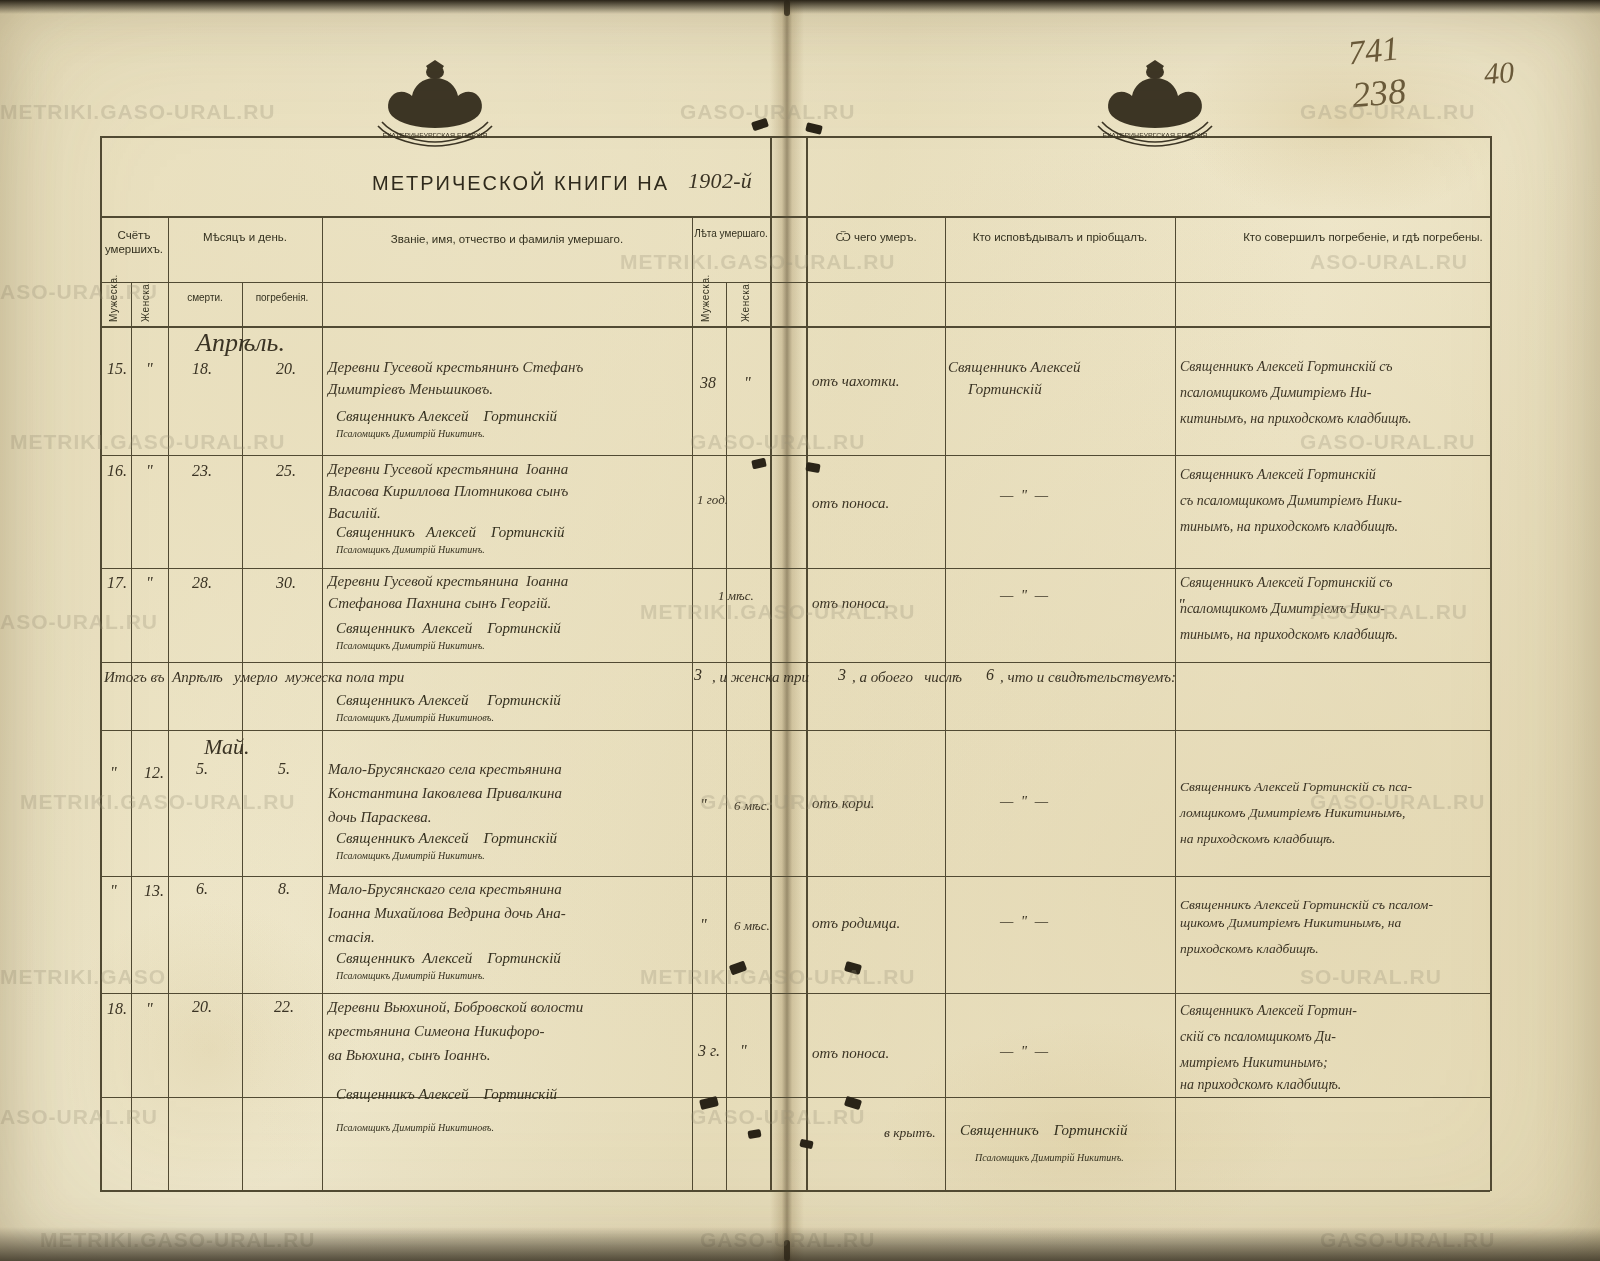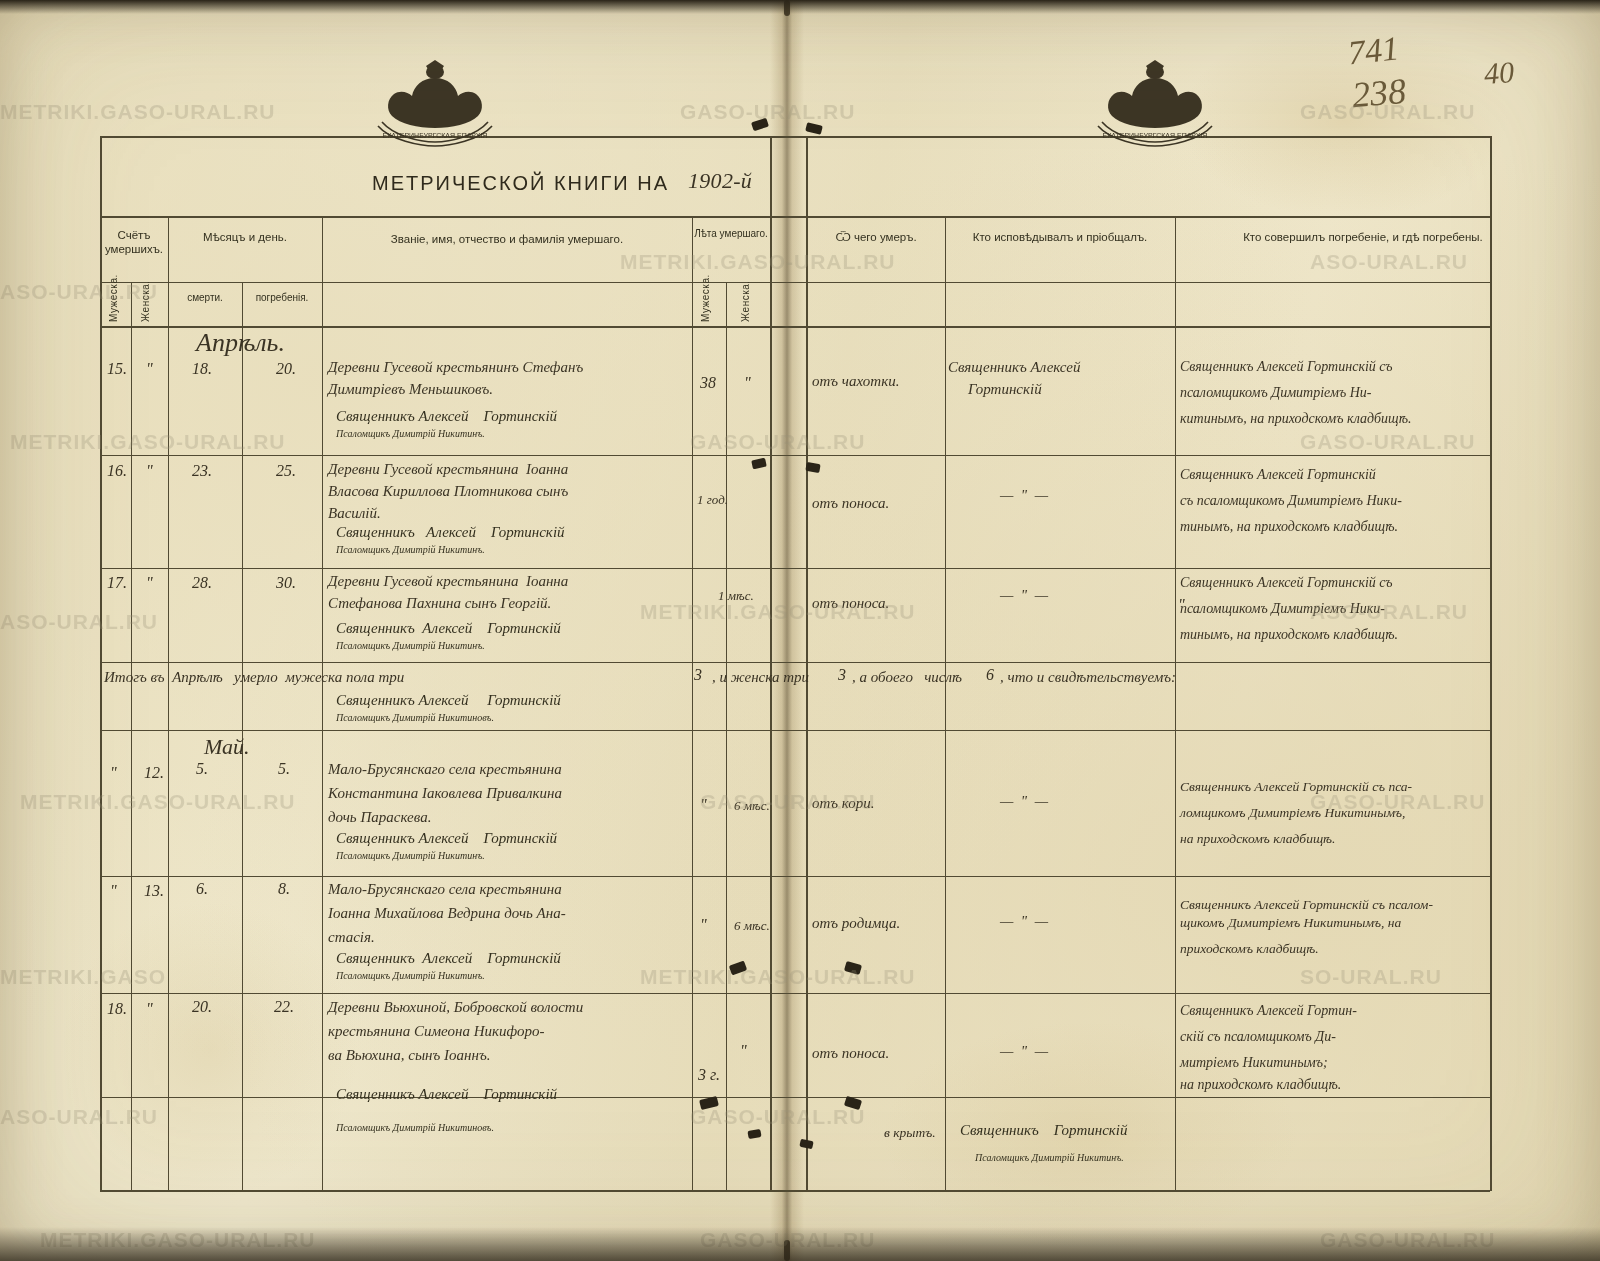--- a/index.html
+++ b/index.html
@@ -425,21 +425,21 @@
 
   <div class="num" style="left:107px;top:1000px;">18.</div>
   <div class="num" style="left:146px;top:1000px;">"</div>
   <div class="num" style="left:192px;top:998px;">20.</div>
   <div class="num" style="left:274px;top:998px;">22.</div>
   <div class="row-text" style="left:328px;top:996px;">Деревни Вьюхиной, Бобровской волости</div>
   <div class="row-text" style="left:328px;top:1020px;">крестьянина Симеона Никифоро-</div>
   <div class="row-text" style="left:328px;top:1044px;">ва Вьюхина, сынъ Іоаннъ.</div>
   <div class="sig" style="left:336px;top:1086px;font-size:15px;">Священникъ Алексей    Гортинскій</div>
   <div class="sig" style="left:336px;top:1122px;">Псаломщикъ Димитрій Никитиновъ.</div>
-  <div class="num" style="left:698px;top:1042px;margin-top:24px;">3 г.</div>
+  <div class="num" style="left:698px;top:1042px;">3 г.</div>
   <div class="num" style="left:740px;top:1042px;">"</div>
   <div class="row-text" style="left:812px;top:1042px;">отъ поноса.</div>
   <div class="row-text" style="left:1000px;top:1040px;">—  "  —</div>
   <div class="row-text" style="left:1180px;top:1000px;font-size:14px;">Священникъ Алексей Гортин-</div>
   <div class="row-text" style="left:1180px;top:1026px;font-size:14px;">скій съ псаломщикомъ Ди-</div>
   <div class="row-text" style="left:1180px;top:1052px;font-size:14px;">митріемъ Никитинымъ;</div>
   <div class="row-text" style="left:1180px;top:1074px;font-size:14px;">на приходскомъ кладбищѣ.</div>
 
   <div class="row-text" style="left:884px;top:1122px;font-size:13.5px;">в крытъ.</div>
   <div class="sig" style="left:960px;top:1122px;font-size:15px;">Священникъ    Гортинскій</div>

